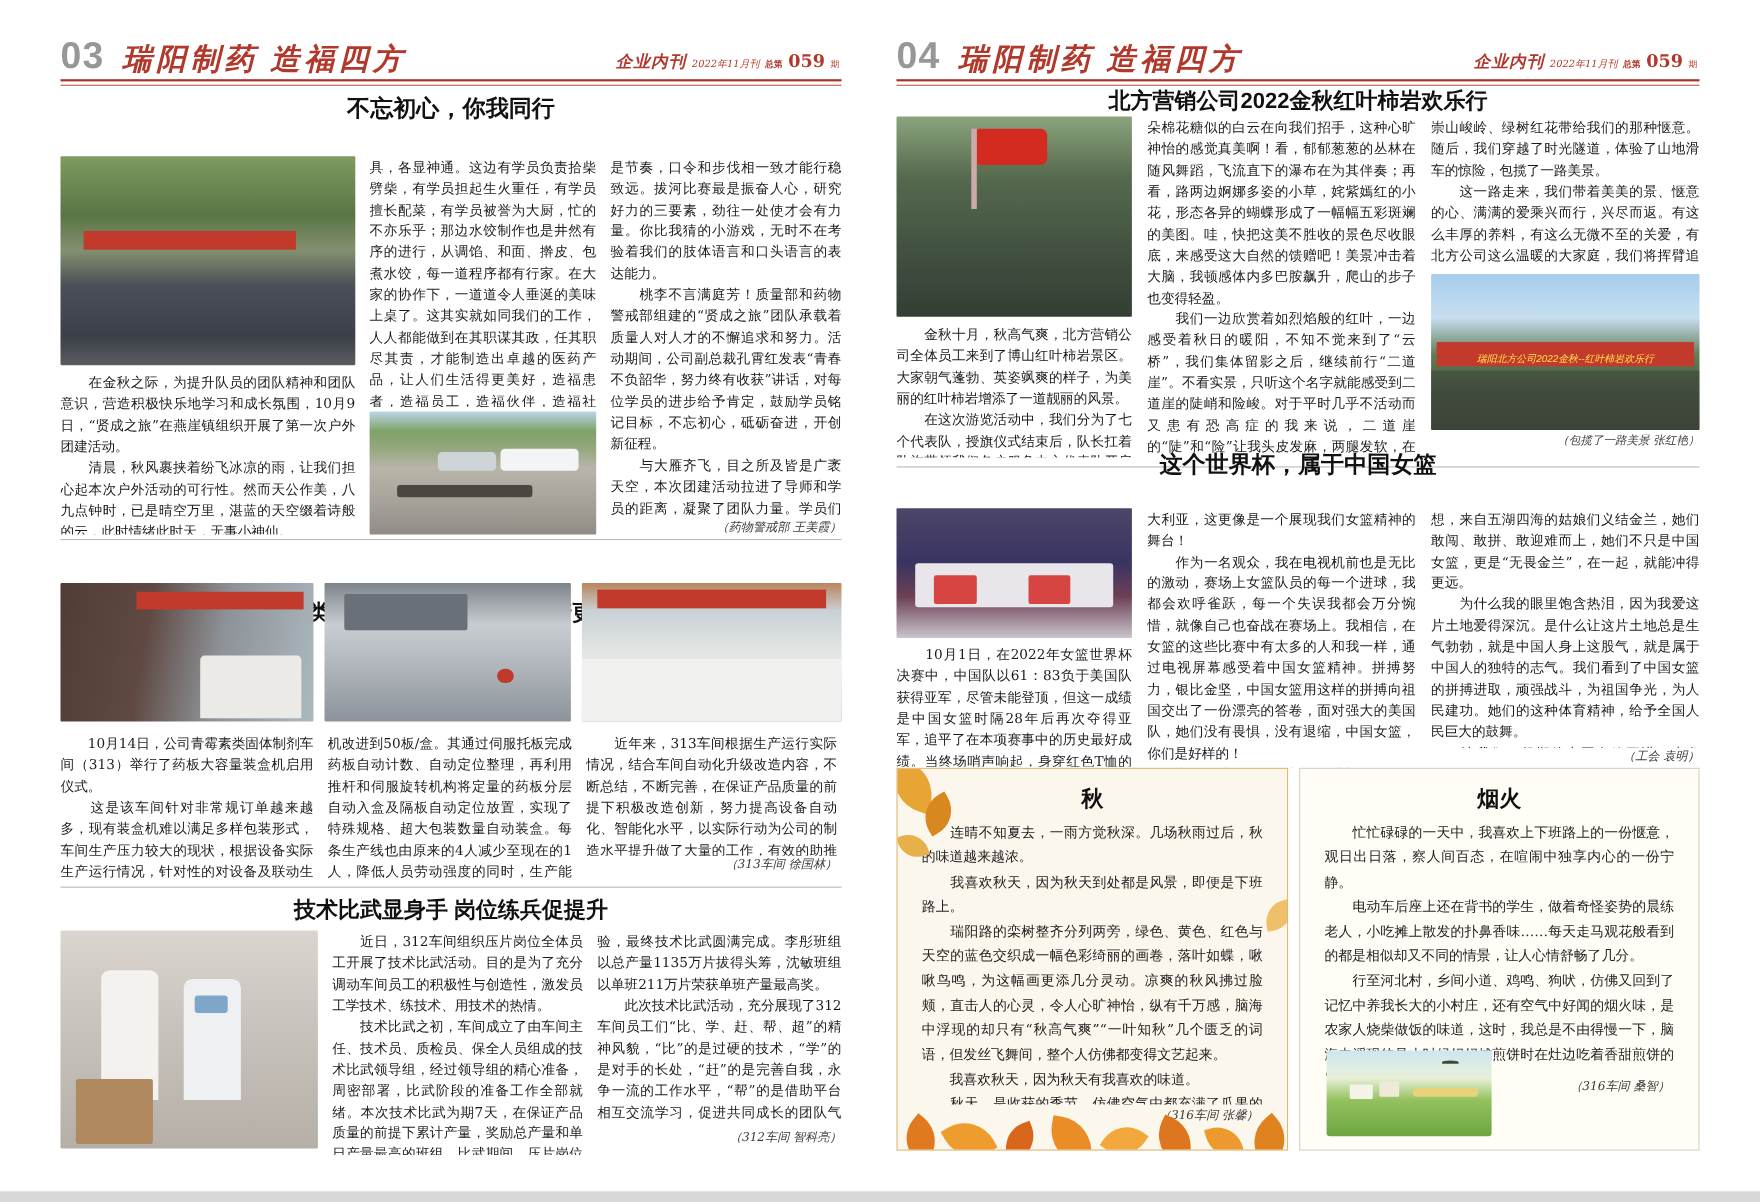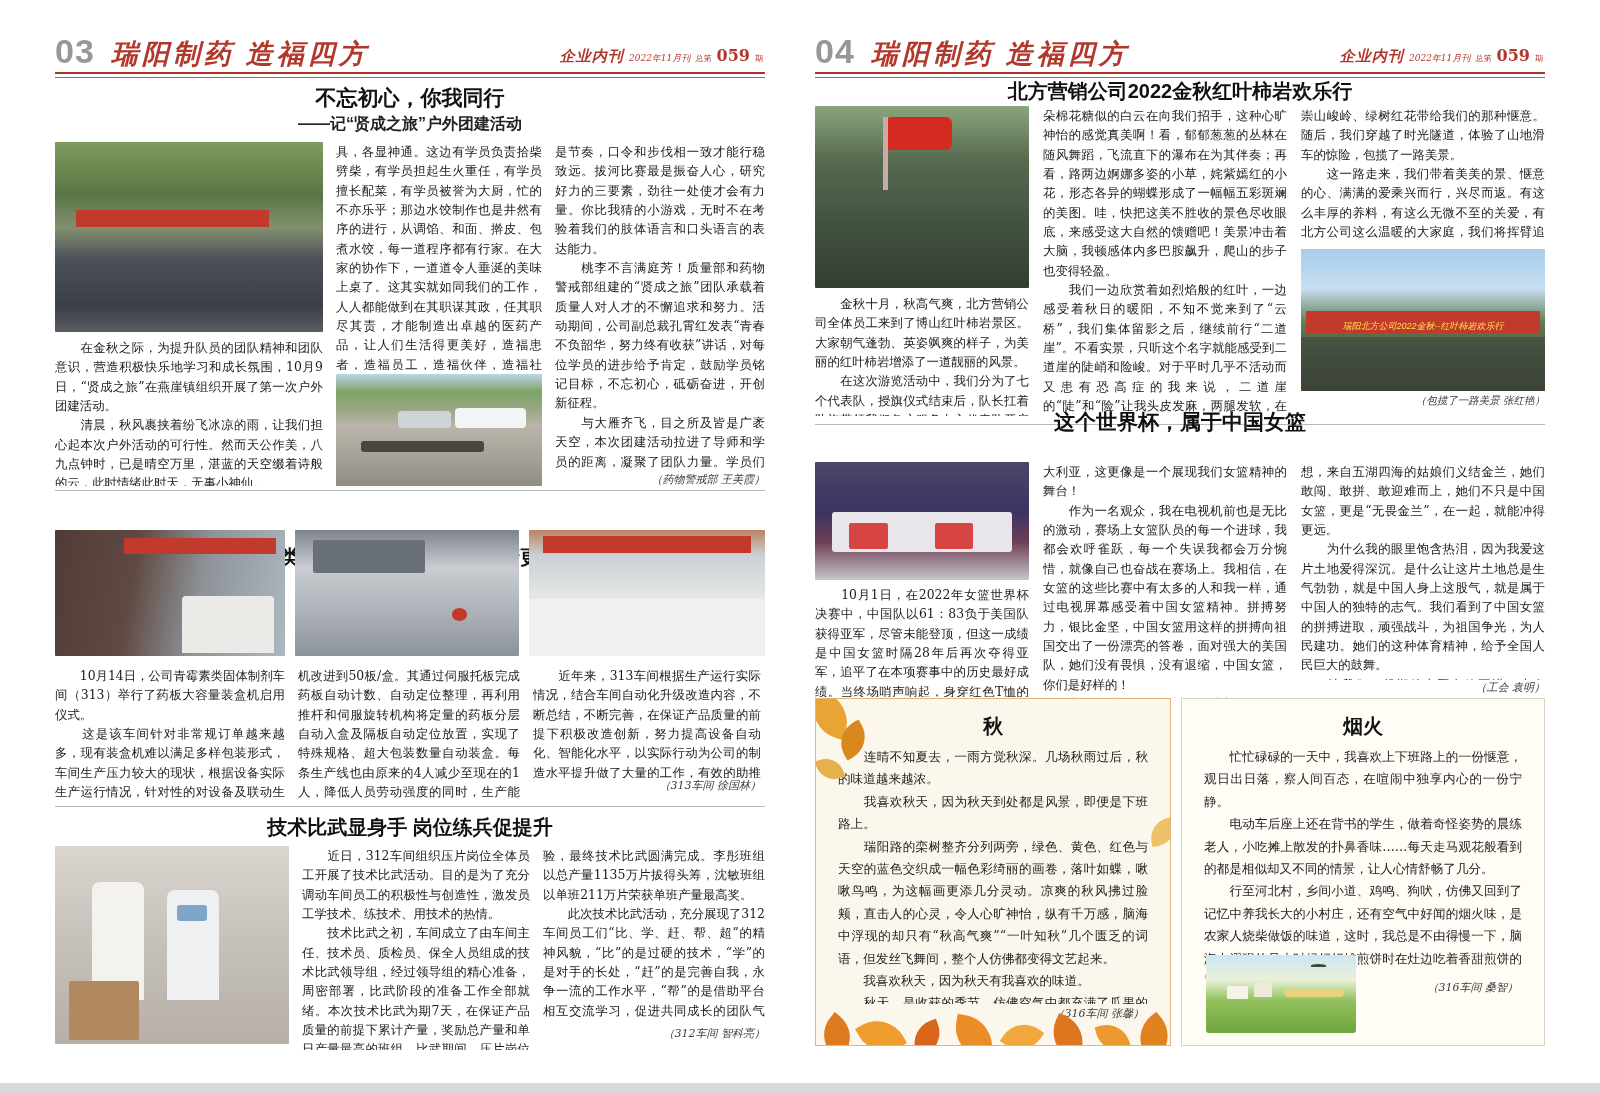--- a/index.html
+++ b/index.html
@@ -13,21 +13,21 @@
   #page-right{left:815px;width:730px;}
 
   
   .hdr-num{position:absolute;left:0;top:2px;font-family:"Liberation Sans","DejaVu Sans",sans-serif;
     font-size:34px;font-weight:bold;color:#979797;letter-spacing:1px;}
   .hdr-brand{position:absolute;left:56px;top:6px;font-size:27px;font-weight:bold;font-style:italic;
     color:#b1382b;letter-spacing:4px;font-family:"Liberation Serif","DejaVu Serif",serif;}
   .hdr-pub{position:absolute;right:2px;top:16px;color:#b1382b;white-space:nowrap;}
   .hdr-pub .p1{font-size:15px;font-weight:bold;font-style:italic;letter-spacing:1px;}
   .hdr-pub .p2{font-size:9px;font-style:italic;}
-  .hdr-pub .p3{font-size:8px;}
+  .hdr-pub .p3{font-size:8px;font-weight:bold;}
   .hdr-pub .p4{font-size:16px;font-weight:bold;}
   .hdr-pub .p5{font-size:8px;}
   .hdr-rule1{position:absolute;left:0;right:0;top:42px;height:2px;background:#a93226;}
   .hdr-rule2{position:absolute;left:0;right:0;top:47px;height:1px;background:#c0594e;}
 
   
   .art-title{position:absolute;left:0;right:0;text-align:center;
     font-family:"Liberation Sans","DejaVu Sans",sans-serif;font-weight:bold;color:#111;}
   .art-sub{position:absolute;left:0;right:0;text-align:center;
     font-family:"Liberation Sans","DejaVu Sans",sans-serif;font-weight:600;color:#222;}
@@ -77,21 +77,20 @@
     <span class="p1">企业内刊</span>
     <span class="p2">2022年11月刊</span>
     <span class="p3">总第</span>
     <span class="p4">059</span>
     <span class="p5">期</span>
   </div>
   <div class="hdr-rule1"></div>
   <div class="hdr-rule2"></div>
 
   <div class="art-title" style="top:54px;font-size:21px;">不忘初心，你我同行</div>
-  <div class="art-sub" style="top:84px;font-size:16px;">——记“贤成之旅”户外团建活动</div>
   <div class="row" style="top:112px;left:0;width:710px;gap:13px;">
     <div style="width:268px;">
       <div class="photo ph1" style="width:268px;height:190px;">
         <div class="ph-banner" style="left:8%;top:36%;width:72%;height:9%;"></div>
       </div>
       <div class="coltxt" style="height:148px;margin-top:6px;">　　在金秋之际，为提升队员的团队精神和团队意识，营造积极快乐地学习和成长氛围，10月9日，“贤成之旅”在燕崖镇组织开展了第一次户外团建活动。
 　　清晨，秋风裹挟着纷飞冰凉的雨，让我们担心起本次户外活动的可行性。然而天公作美，八九点钟时，已是晴空万里，湛蓝的天空缀着诗般的云，此时情绪此时天，无事小神仙。
 　　俗话说自己动手，丰衣足食。班委提前为自助野炊准备好了食材，各组学员们自带炊</div>
     </div>
     <div style="width:206px;">

